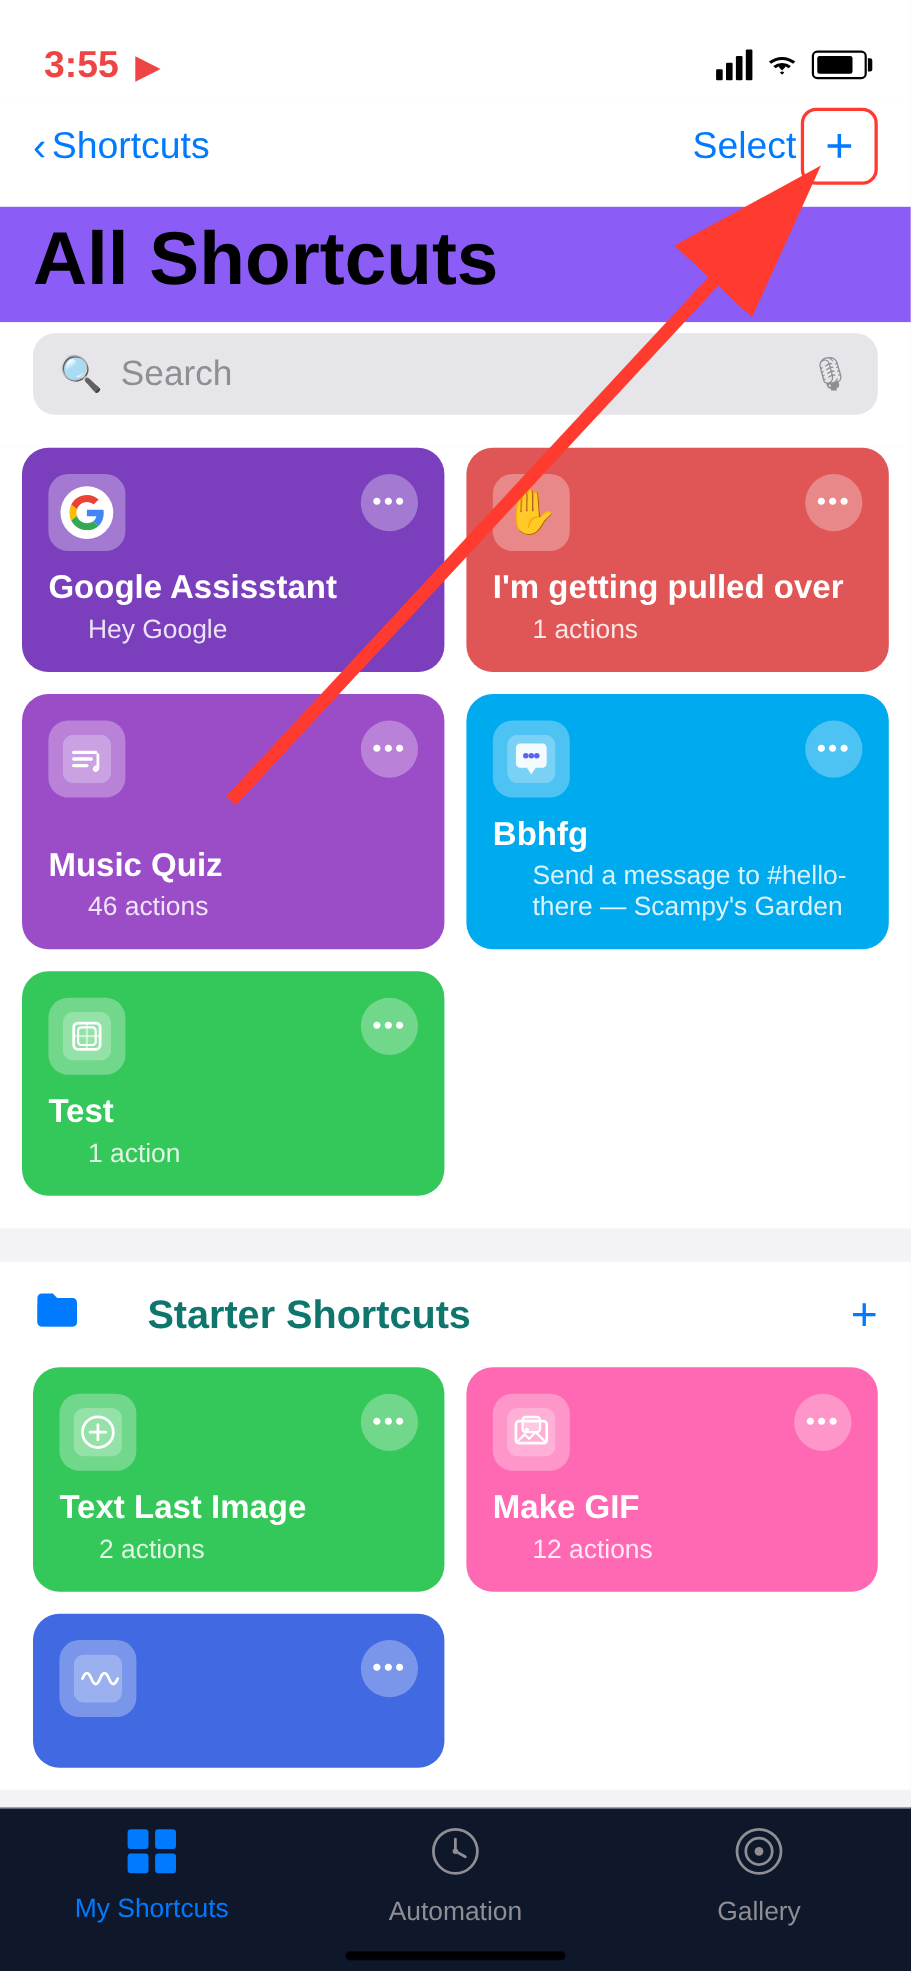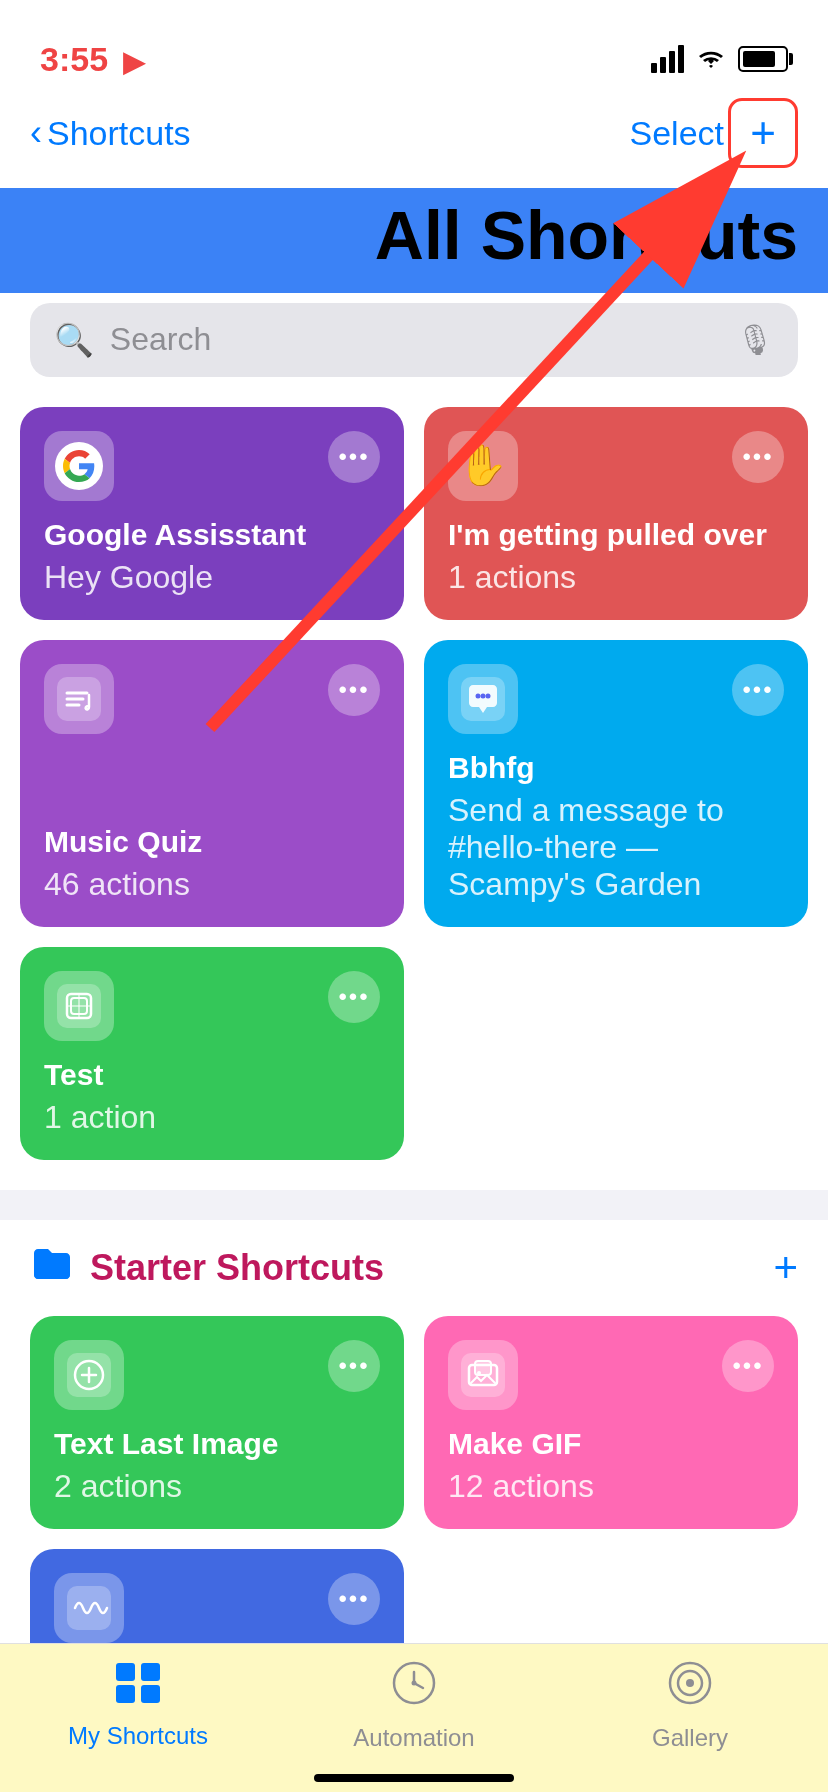--- a/index.html
+++ b/index.html
@@ -62,23 +62,22 @@
     .nav-select { color: #007AFF; font-size: 34px; cursor: pointer; }
     .nav-add-btn {
       width: 70px; height: 70px; border: 3px solid #FF3B30; border-radius: 14px;
       display: flex; align-items: center; justify-content: center;
       cursor: pointer; background: #fff;
     }
     .nav-add-btn span { color: #007AFF; font-size: 40px; font-weight: 300; line-height: 1; }
 
     
     .page-title-section {
-      background: #3b82f6;
+      background: #8b5cf6;
       padding: 10px 30px 20px;
-      text-align: right;
     }
     .page-title {
       font-size: 68px;
       font-weight: 700;
       color: #000;
       line-height: 1.1;
     }
 
     
     .search-bar {
@@ -122,21 +121,21 @@
       font-size: 36px;
     }
     .card-more {
       width: 52px; height: 52px; background: rgba(255,255,255,0.3);
       border-radius: 50%; display: flex; align-items: center; justify-content: center;
       cursor: pointer;
     }
     .card-more-dots { color: #fff; font-size: 24px; letter-spacing: 2px; }
     .card-footer { margin-top: 16px; }
     .card-title { font-size: 30px; font-weight: 600; color: #fff; line-height: 1.2; margin-bottom: 6px; }
-    .card-subtitle { font-size: 32px; color: rgba(255,255,255,0.85); }
+    .card-subtitle { font-size: 24px; color: rgba(255,255,255,0.85); margin-left: 36px; }
 
     
     .card-google { background: #7B3FBE; }
     
     .card-pulled { background: #E05555; }
     
     .card-music { background: #9B4DC8; }
     
     .card-bbhfg { background: #00AAEE; }
     
@@ -159,21 +158,21 @@
     .starter-section {
       background: #fff;
       padding: 24px 30px 20px;
     }
     .starter-header {
       display: flex; align-items: center; justify-content: space-between;
       margin-bottom: 24px;
     }
     .starter-header-left { display: flex; align-items: center; gap: 16px; }
     .folder-icon { font-size: 40px; color: #007AFF; }
-    .starter-title { font-size: 36px; font-weight: 700; color: #be185d; }
+    .starter-title { font-size: 36px; font-weight: 700; color: #0f766e; margin-left: 44px; }
     .starter-add { color: #007AFF; font-size: 42px; cursor: pointer; }
 
     .starter-grid {
       display: grid;
       grid-template-columns: 1fr 1fr;
       gap: 20px;
     }
 
     
     .card-text-last { background: #34C759; }
@@ -192,21 +191,21 @@
       pointer-events: none;
       z-index: 100;
     }
 
     
     .tab-bar {
       position: fixed;
       bottom: 0;
       left: 0;
       width: 828px;
-      background: #fef9c3;
+      background: #0f172a;
       border-top: 1px solid #e0e0e0;
       padding: 16px 0 40px;
       display: flex;
       justify-content: space-around;
       align-items: center;
       z-index: 200;
     }
     .tab-item {
       display: flex; flex-direction: column; align-items: center; gap: 8px;
       cursor: pointer; min-width: 160px;

